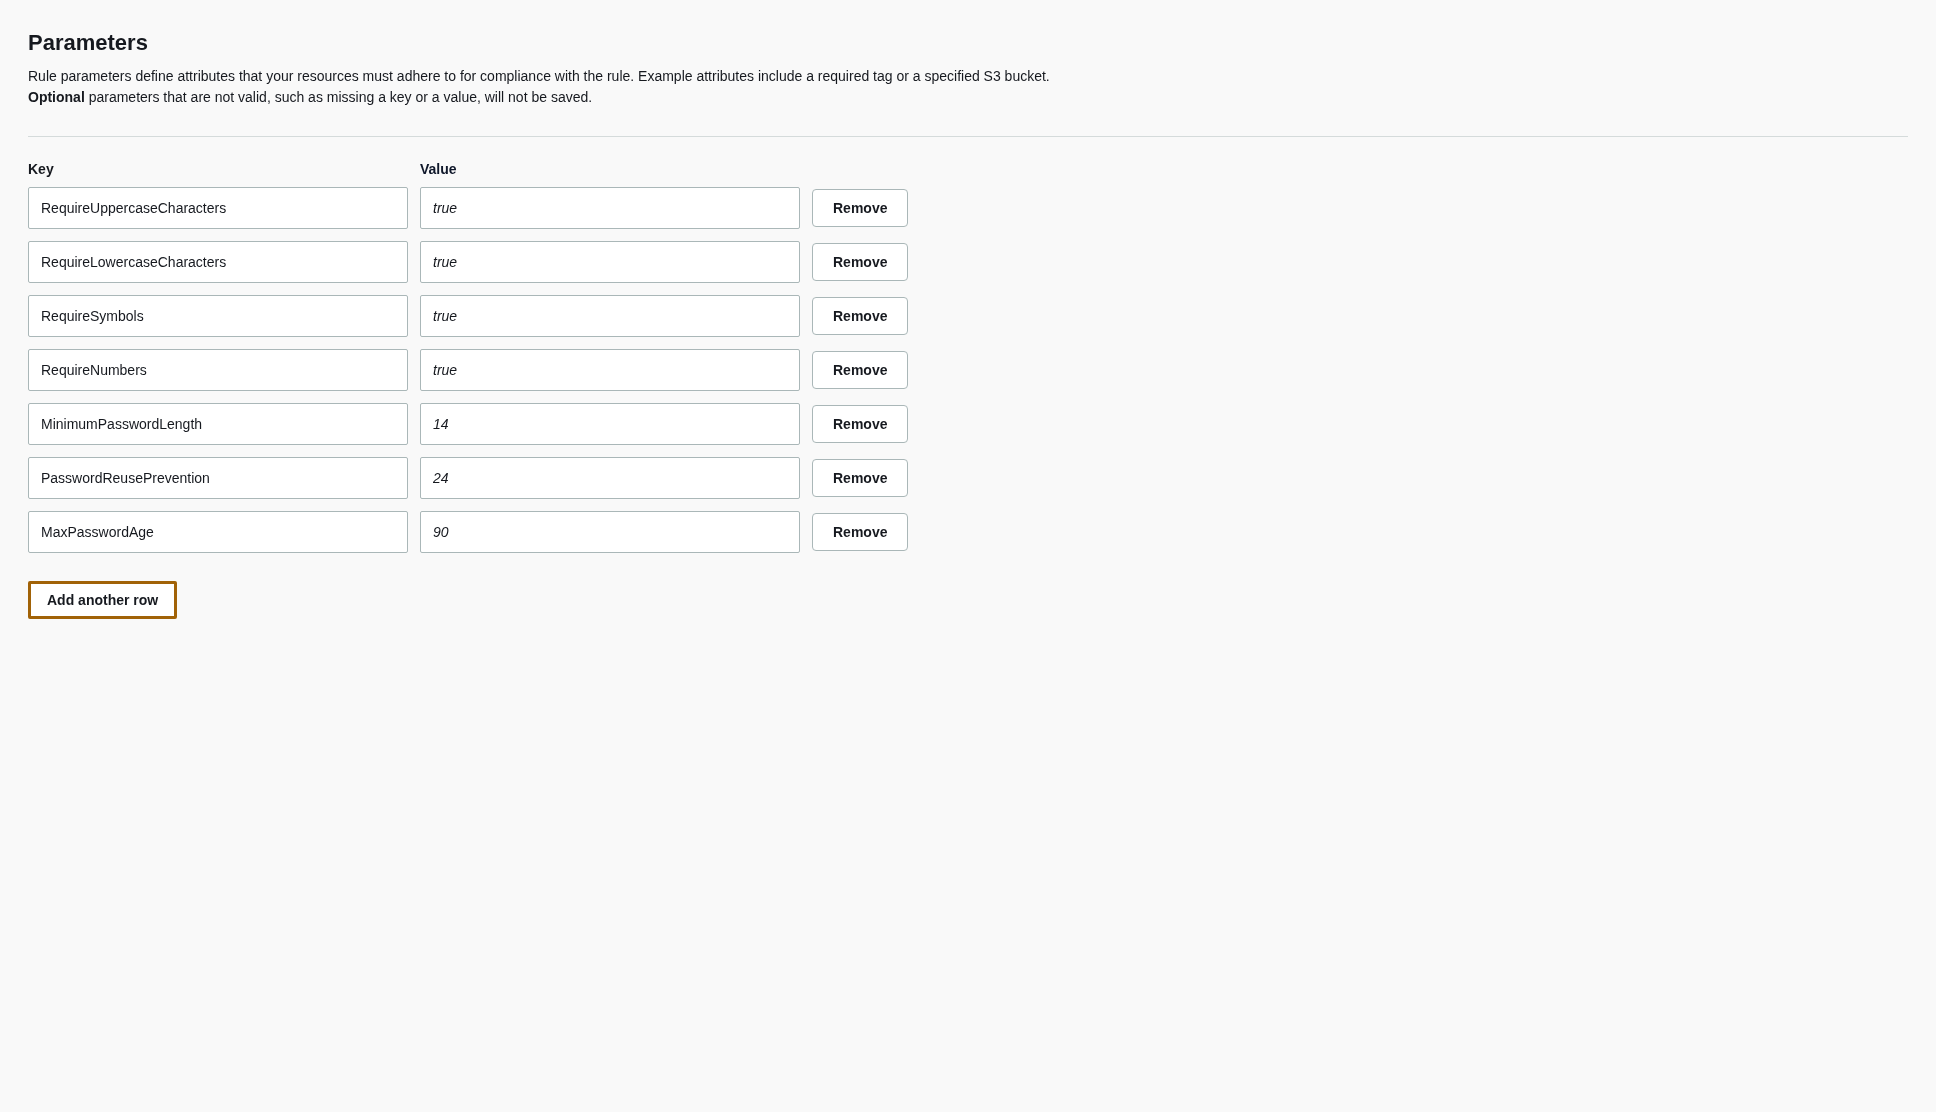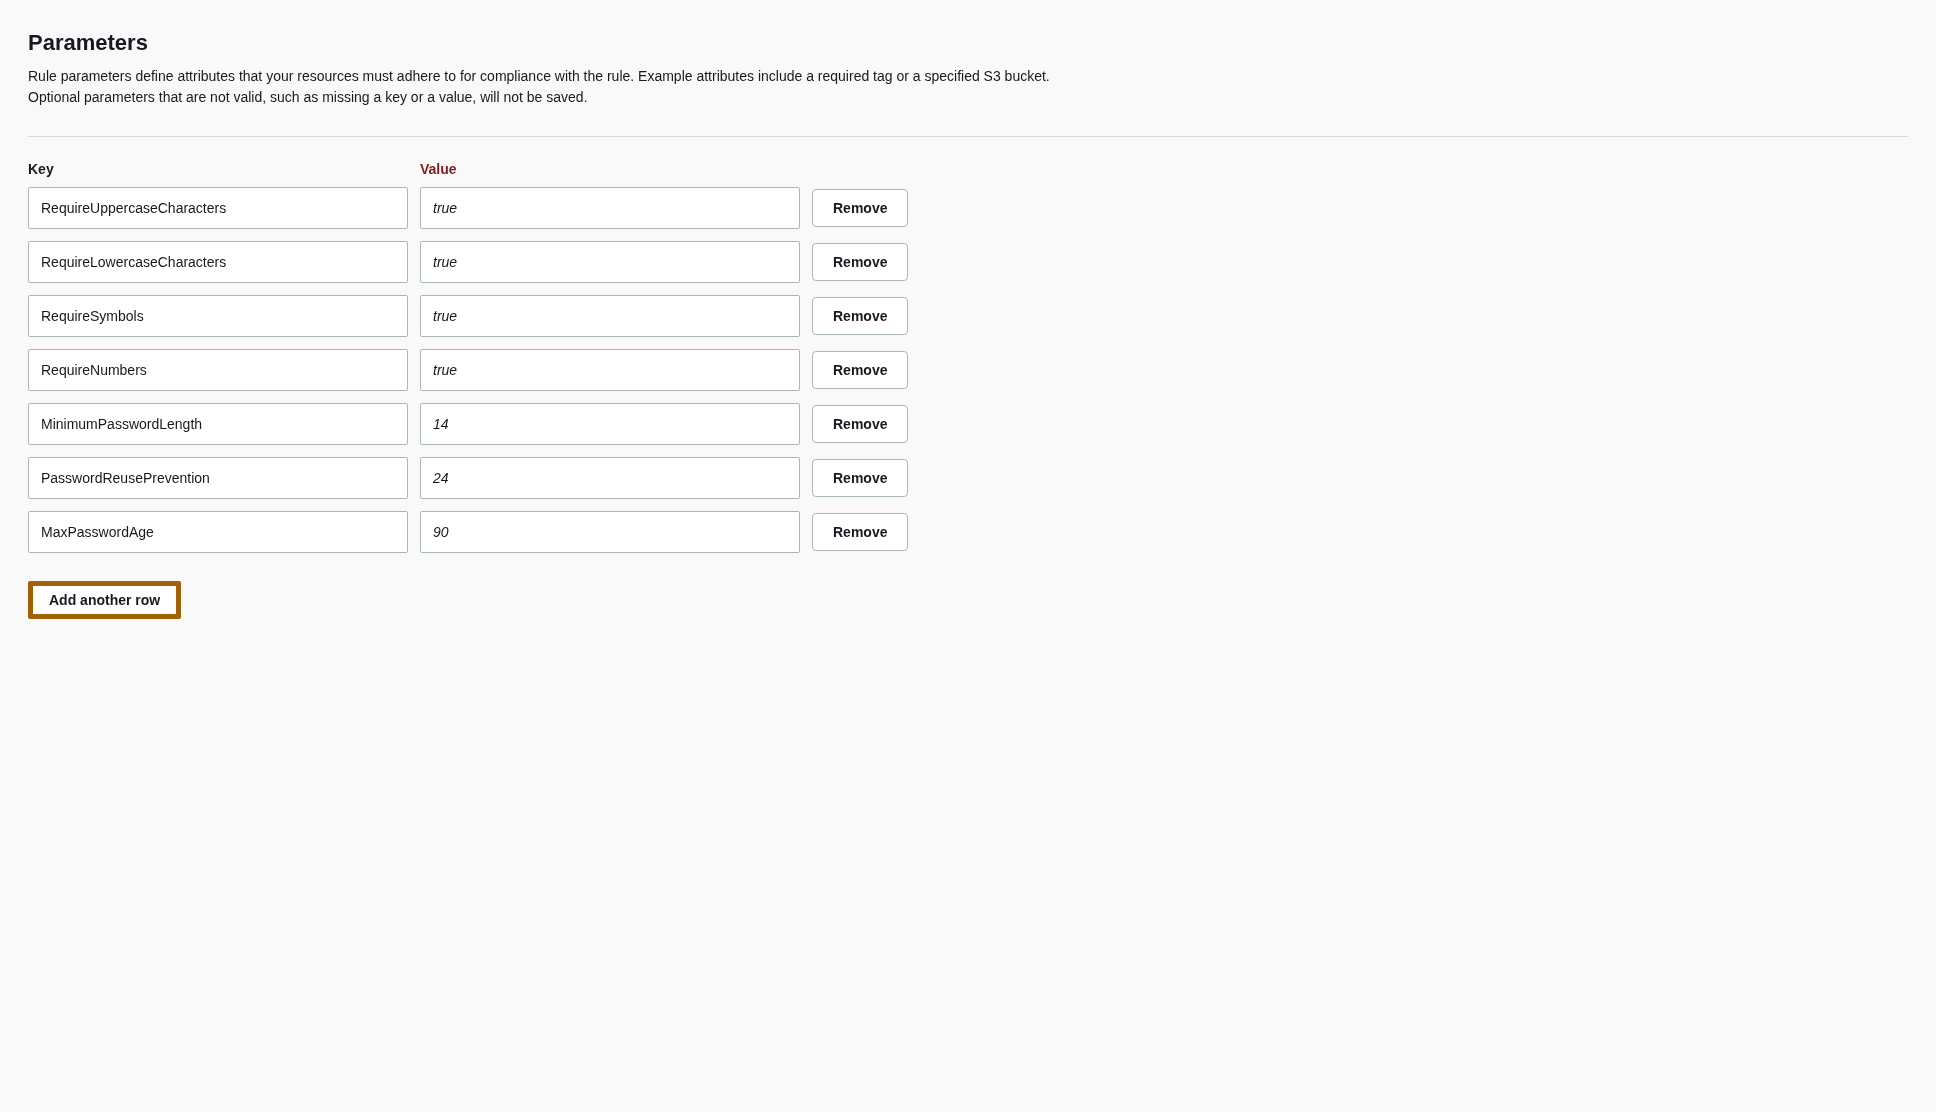--- a/index.html
+++ b/index.html
@@ -25,21 +25,21 @@
 
     .description {
       font-size: 14px;
       color: #16191f;
       line-height: 1.5;
       margin-bottom: 28px;
       max-width: 1100px;
     }
 
     .description strong {
-      font-weight: 400;
+      font-weight: 700;
     }
 
     .divider {
       border: none;
       border-top: 1px solid #d5dbdb;
       margin-bottom: 24px;
     }
 
     .column-headers {
       display: flex;
@@ -52,21 +52,21 @@
       width: 380px;
       font-size: 14px;
       font-weight: 600;
       color: #16191f;
     }
 
     .col-value-header {
       width: 380px;
       font-size: 14px;
       font-weight: 600;
-      color: #7f1d1d;
+      color: #0f172a;
     }
 
     .param-row {
       display: flex;
       gap: 12px;
       margin-bottom: 12px;
       align-items: center;
     }
 
     .param-row input[type="text"] {
@@ -103,21 +103,21 @@
     }
 
     .add-row-btn {
       margin-top: 16px;
       height: 38px;
       padding: 0 16px;
       font-size: 14px;
       font-weight: 700;
       color: #16191f;
       background-color: #ffffff;
-      border: 5px solid #a16207;
+      border: 3px solid #a16207;
       border-radius: 2px;
       cursor: pointer;
     }
   </style>
 </head>
 <body>
 
 
 
 <h1 class="page-title">Parameters</h1>

